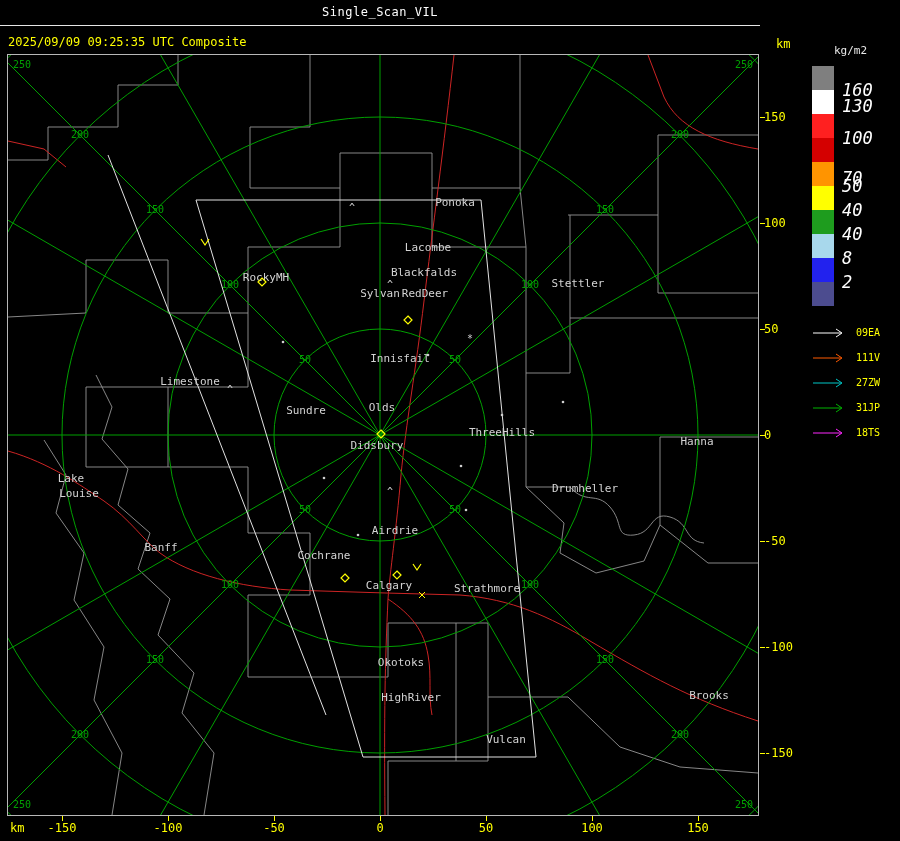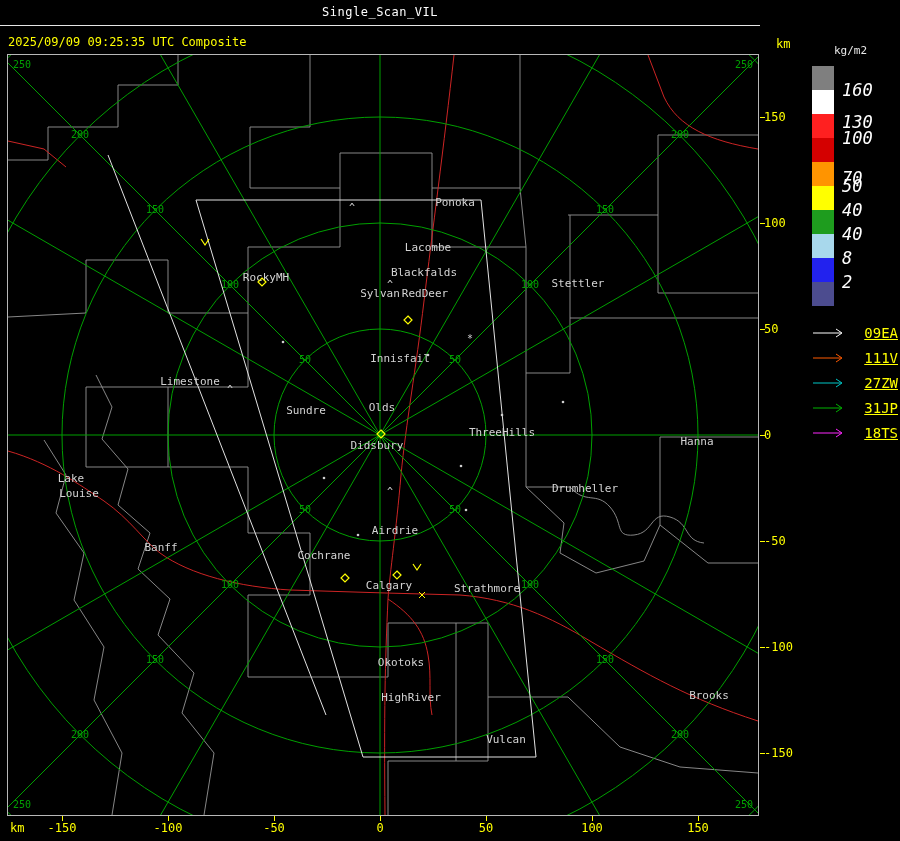--- a/index.html
+++ b/index.html
@@ -23,21 +23,21 @@
   .baxis-label{position:absolute;top:821px;transform:translateX(-50%);color:#ffff00;font-size:12px;}
   .btick{position:absolute;top:816px;width:1px;height:5px;background:#ffff00;}
   .km-bottom{position:absolute;left:10px;top:821px;color:#ffff00;font-size:12px;}
   .legend{position:absolute;left:812px;top:44px;width:86px;}
   .legend-unit{color:#e8e8e8;font-size:11px;margin-left:22px;height:14px;}
   .legend-scale{position:relative;margin-top:8px;width:86px;height:240px;}
   .scale-box{width:22px;height:24px;}
   .scale-label{position:absolute;left:30px;color:#ffffff;font-size:17px;height:16px;line-height:16px;font-style:italic;}
   .legend-tracks{margin-top:14px;}
   .track-row{display:flex;align-items:center;height:25px;}
-  .track-label{margin-left:18px;color:#ffff00;font-size:14px;text-decoration:underline;}
+  .track-label{margin-left:8px;color:#ffff00;font-size:10px;}
 </style>
 </head>
 <body>
 
 <div class="titlebar">Single_Scan_VIL</div>
 <div class="timestamp">2025/09/09 09:25:35 UTC Composite</div>
 <div class="km-top">km</div>
 
 <div class="map-frame">
   <svg id="map-svg" width="750" height="760" viewBox="0 0 750 760">
@@ -216,21 +216,21 @@
       <div class="scale-box" style="background: rgb(255, 255, 255);"></div>
       <div class="scale-box" style="background: rgb(255, 32, 32);"></div>
       <div class="scale-box" style="background: rgb(212, 0, 0);"></div>
       <div class="scale-box" style="background: rgb(255, 148, 0);"></div>
       <div class="scale-box" style="background: rgb(255, 255, 0);"></div>
       <div class="scale-box" style="background: rgb(30, 156, 30);"></div>
       <div class="scale-box" style="background: rgb(168, 216, 236);"></div>
       <div class="scale-box" style="background: rgb(34, 34, 238);"></div>
       <div class="scale-box" style="background: rgb(76, 76, 143);"></div>
       <div class="scale-label" style="top: 16px;">160</div>
-      <div class="scale-label" style="top: 48px;">130</div>
+      <div class="scale-label" style="top: 32px;">130</div>
       <div class="scale-label" style="top: 64px;">100</div>
       <div class="scale-label" style="top: 104px;">70</div>
       <div class="scale-label" style="top: 112px;">50</div>
       <div class="scale-label" style="top: 136px;">40</div>
       <div class="scale-label" style="top: 160px;">40</div>
       <div class="scale-label" style="top: 184px;">8</div>
       <div class="scale-label" style="top: 208px;">2</div>
     </div>
   <div class="legend-tracks">
       <div class="track-row">

